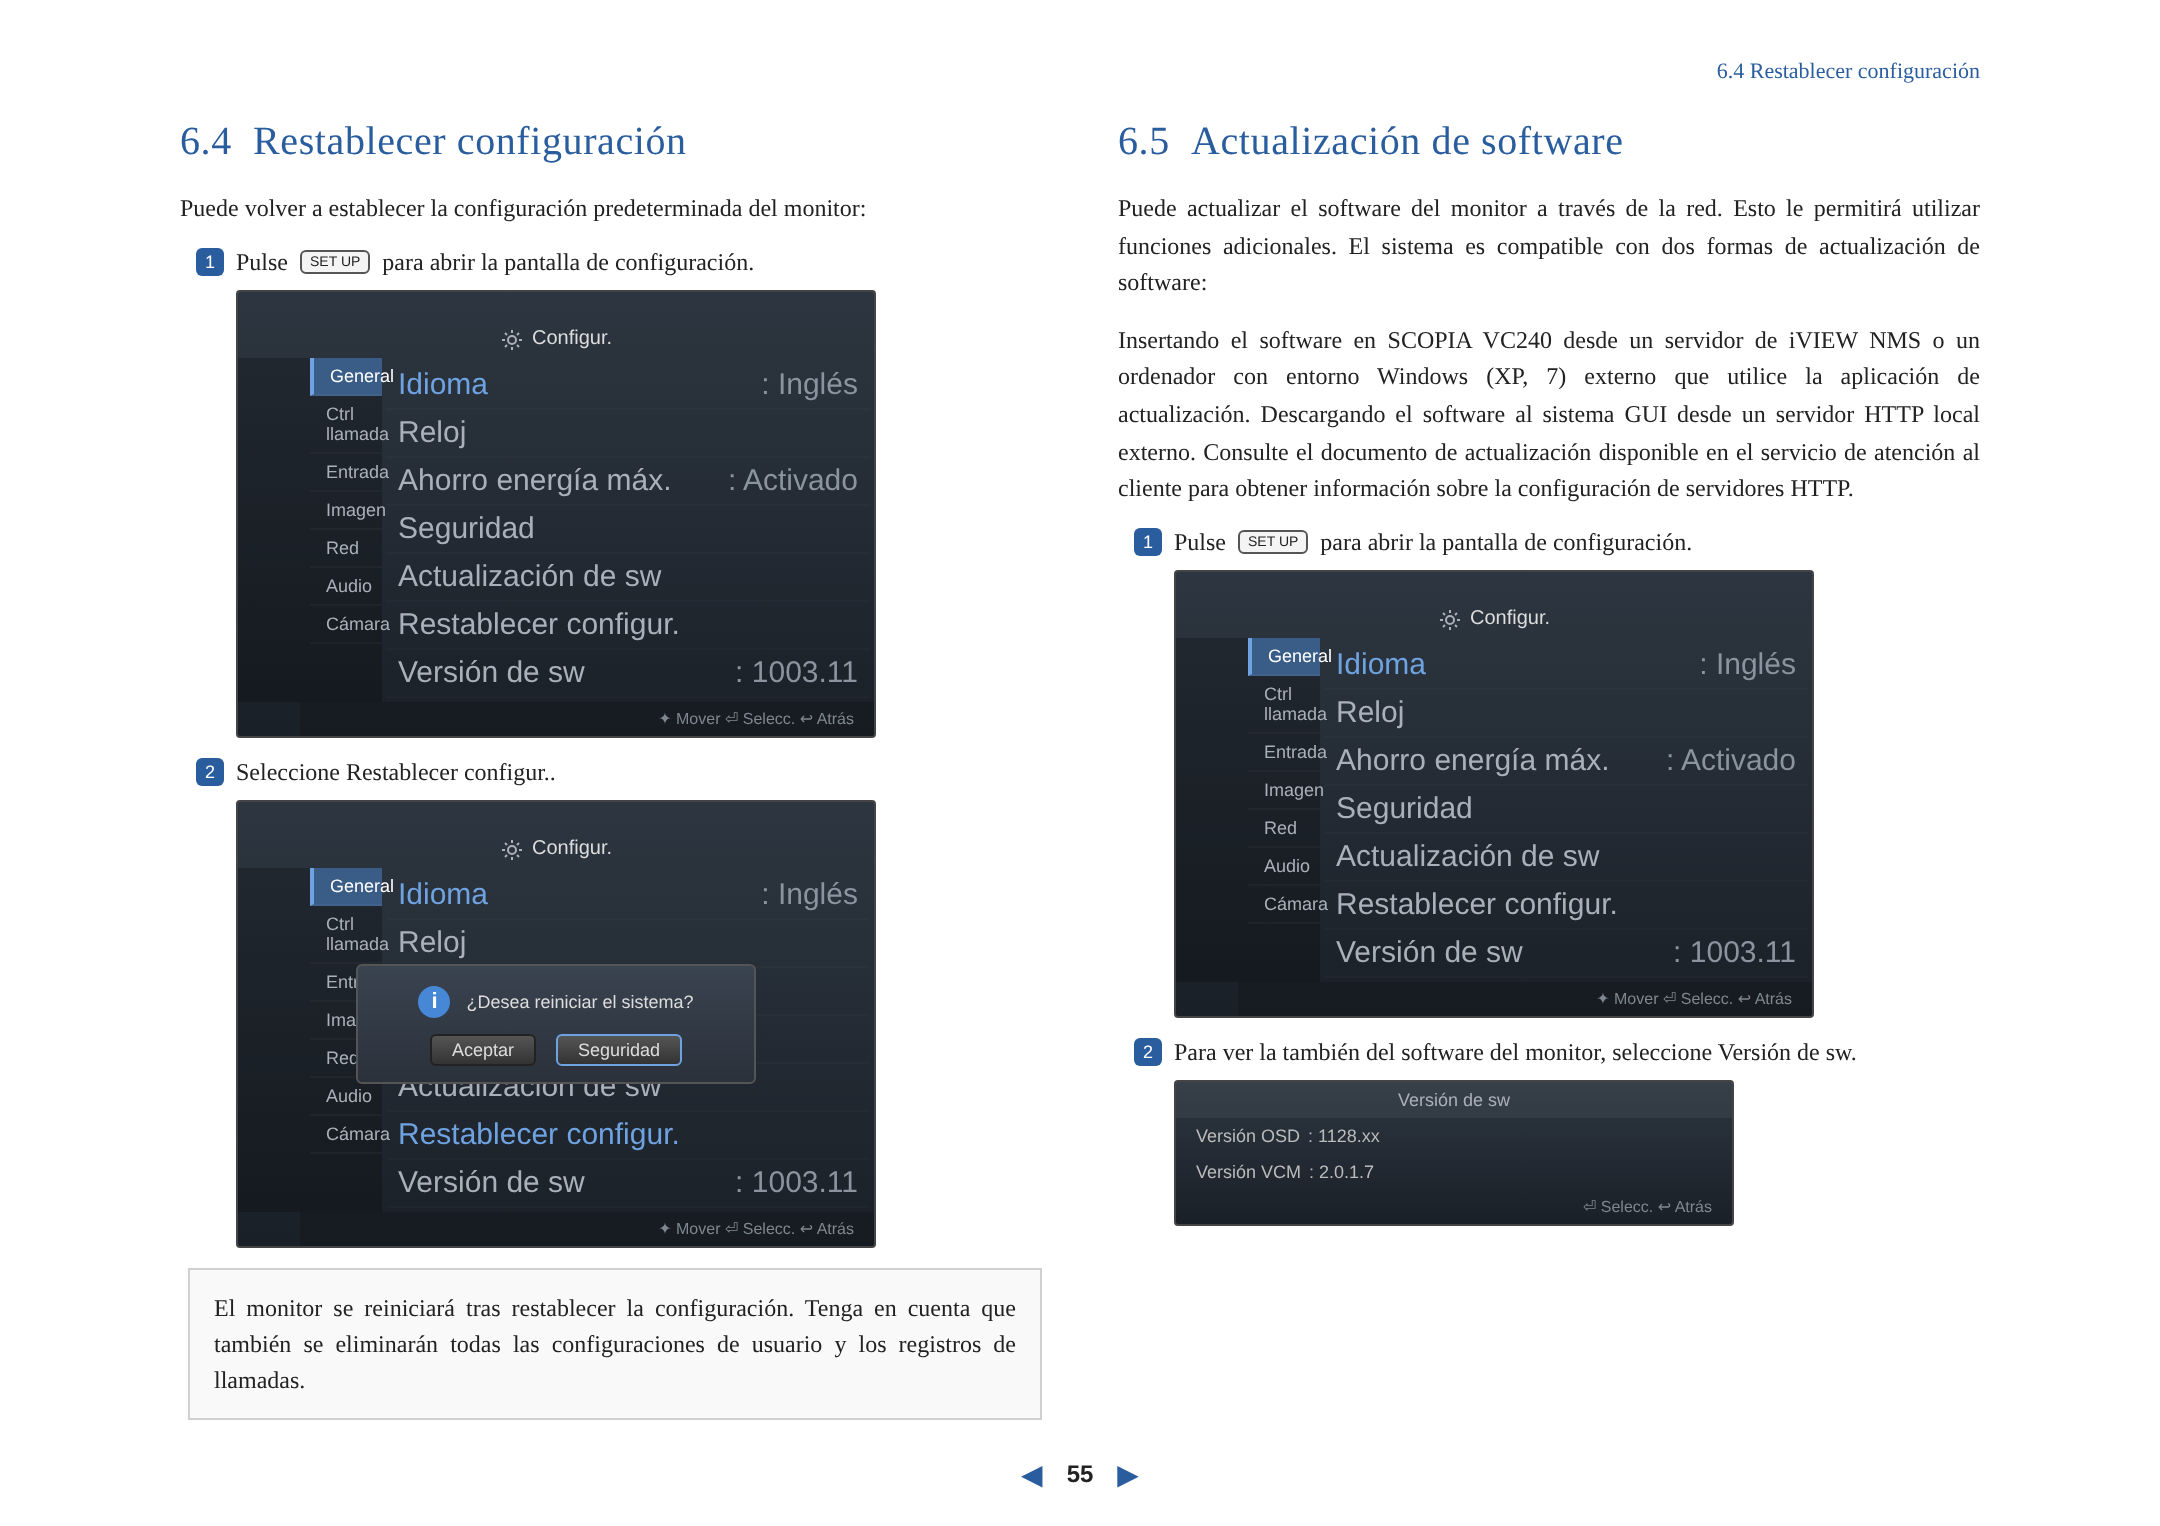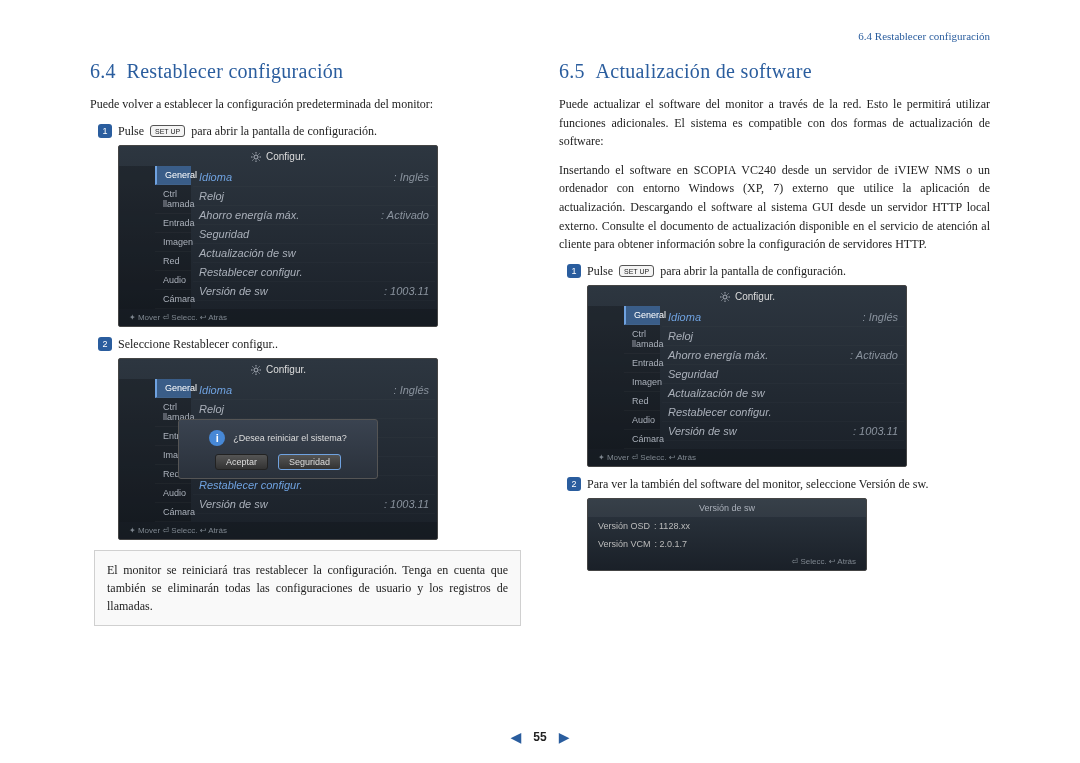--- a/index.html
+++ b/index.html
@@ -9,32 +9,32 @@
   .columns { display: flex; gap: 38px; }
   .col { flex: 1; }
   h2 { color: #2a5d9e; font-size: 20px; font-weight: normal; margin-bottom: 12px; letter-spacing: 0.3px; }
   .h-num { }
   .body-text { font-size: 12px; line-height: 1.55; margin-bottom: 10px; text-align: justify; color: #222; }
   .step { display: flex; align-items: center; gap: 6px; font-size: 12px; margin: 8px 0 6px 8px; }
   .step-num { display: inline-block; width: 14px; height: 14px; background: #2a5d9e; color: #fff; font-size: 9px; border-radius: 3px; text-align: center; line-height: 14px; font-family: sans-serif; }
   .setup-btn { display: inline-block; border: 1px solid #555; border-radius: 3px; padding: 0 4px; font-size: 7px; font-family: sans-serif; line-height: 11px; height: 12px; background: #f4f4f4; vertical-align: middle; }
   .screenshot { margin: 6px 0 10px 28px; background: linear-gradient(#2d3640, #1a2028); border: 1px solid #444; border-radius: 2px; font-family: sans-serif; color: #c4cbd4; font-size: 9px; position: relative; }
   .scr-large { width: 320px; }
-  .scr-title { text-align: left; padding: 5px 0 3px 0; font-size: 10px; color: #ddd; display:flex; align-items:center; justify-content:center; gap:4px;}
+  .scr-title { text-align: left; padding: 18px 0 3px 0; font-size: 10px; color: #ddd; display:flex; align-items:center; justify-content:center; gap:4px;}
   .scr-title svg { width:12px; height:12px; }
   .scr-body { display: flex; }
   .scr-side { width: 72px; background: rgba(0,0,0,0.22); display:flex; flex-direction:column;padding-left:36px; }
   .scr-side div { padding: 4px 8px; font-size: 9px; color: #aab0ba; border-bottom:1px solid rgba(255,255,255,0.03);}
   .scr-side .active { background: #3a5d88; color: #fff; border-left: 2px solid #6fa2e0;}
   .scr-main { flex: 1; padding: 2px 2px; }
-  .scr-row { display:flex; padding: 3px 6px; font-size:11px; color:#aab0ba; border-bottom:1px solid rgba(255,255,255,0.02);font-style:italic;}
+  .scr-row { display:flex; padding: 3px 6px; font-size:15px; color:#aab0ba; border-bottom:1px solid rgba(255,255,255,0.02);}
   .scr-row .lab { flex:1; }
   .scr-row .val { color:#8a939e; }
   .scr-row.hilite .lab { color:#6fa2e0; }
-  .scr-footer { padding:4px 10px; font-size:8px; color:#7f8790; background:rgba(0,0,0,0.15); }
+  .scr-footer { text-align:right; padding:4px 10px; font-size:8px; color:#7f8790; background:rgba(0,0,0,0.15);margin-left:31px; }
   .dialog-overlay { position:absolute; top:50%; left:50%; transform:translate(-50%,-50%); background:linear-gradient(#3a4350,#2a313b); border:1px solid #555; border-radius:3px; padding:10px 14px 8px 14px; width:200px; display:flex; flex-direction:column; align-items:center; gap:8px; z-index:5;}
   .dialog-msg { display:flex; align-items:center; gap:8px; font-size:9px; color:#ddd; }
   .dialog-icon { width:16px; height:16px; background:#4788d6; border-radius:50%; color:#fff; text-align:center; line-height:16px; font-size:11px; font-weight:bold; }
   .dialog-btns { display:flex; gap:10px; }
   .dlg-btn { background:linear-gradient(#555,#333); border:1px solid #222; color:#ddd; font-size:9px; padding:2px 10px; border-radius:3px; }
   .dlg-btn.sel { border:1px solid #6fa2e0; }
   .note-box { border: 1px solid #d0d0d0; background: #f9f9f9; padding: 10px 12px; margin: 10px 0 0 4px; font-size: 12px; line-height:1.5; text-align:justify; }
   .sw-ver { background: linear-gradient(#2d3640, #1a2028); width: 280px; margin: 6px 0 0 28px; border:1px solid #444; border-radius:2px; font-family:sans-serif; font-size:9px; color:#c4cbd4; }
   .sw-title { text-align:center; padding:4px; background:rgba(255,255,255,0.05); color:#aab0ba;}
   .sw-row { padding:4px 10px; color:#bbb; display:flex; gap:4px;}

